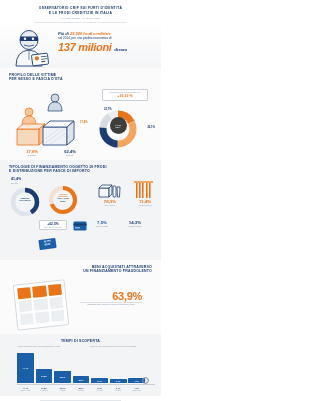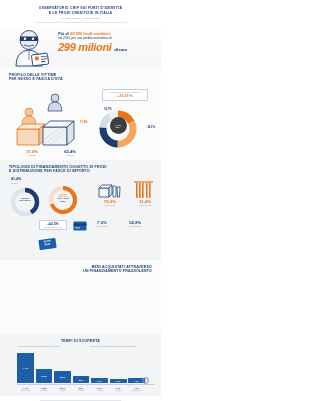--- a/index.html
+++ b/index.html
@@ -190,21 +190,21 @@
       <rect x="33" y="28.5" width="6" height=".9" fill="#1b3d73" transform="rotate(-7 32 31)"></rect>
       <rect x="33" y="31" width="6" height=".9" fill="#1b3d73" transform="rotate(-7 32 31)"></rect>
       <rect x="33" y="33.5" width="4" height=".9" fill="#1b3d73" transform="rotate(-7 32 31)"></rect>
     </svg>
     <div class="hero-txt">
       <div class="hero-l1">
         <span>Più di </span><em>25.500 frodi creditizie</em>
       </div>
       <div class="hero-l2">nel 2014, per una perdita economica di</div>
       <div class="hero-big">
-        <i style="font-style:italic">299 milioni</i>
+        <i style="font-style:italic">137 milioni</i>
         <span>di euro</span>
       </div>
     </div>
   </div>
 
   <div class="sec s1">
     <div class="sec-title">PROFILO DELLE VITTIME</div>
     <div class="sec-title">PER SESSO E FASCIA D'ETÀ</div>
 
     <div class="s1-body">
@@ -344,20 +344,38 @@
         <div>ALTRI</div>
         <div>BENI</div>
       </div>
     </div>
   </div>
 
   <div class="sec s3">
     <div class="sec-title">BENI ACQUISTATI ATTRAVERSO</div>
     <div class="sec-title">UN FINANZIAMENTO FRAUDOLENTO</div>
 
+    <div class="s3-body">
+      <div class="tablet">
+        <div class="tgrid">
+          <div class="tile"></div>
+          <div class="tile"></div>
+          <div class="tile"></div>
+          <div class="tile g"></div>
+          <div class="tile g"></div>
+          <div class="tile g"></div>
+          <div class="tile g"></div>
+          <div class="tile g"></div>
+          <div class="tile g"></div>
+        </div>
+      </div>
+      <div class="bigpct">63,9%</div>
+      <div class="bigpct-rule"></div>
+      <div class="bigpct-sub">Elettrodomestici, apparti di telefonia, informatica e tablet</div>
+    </div>
   </div>
 
   <div class="sec alt s4">
     <div class="sec-title">TEMPI DI SCOPERTA</div>
 
     <div class="s4-body">
       <div class="note" style="left:6px; top:0px; width:48px;">Quasi la metà dei casi viene scoperta entro 6 mesi</div>
       <div class="note" style="left:74px; top:0px; width:60px;">1 frode su 20 è scoperta solo dopo 5 anni dal verificarsi</div>
 
       <div class="chart">

